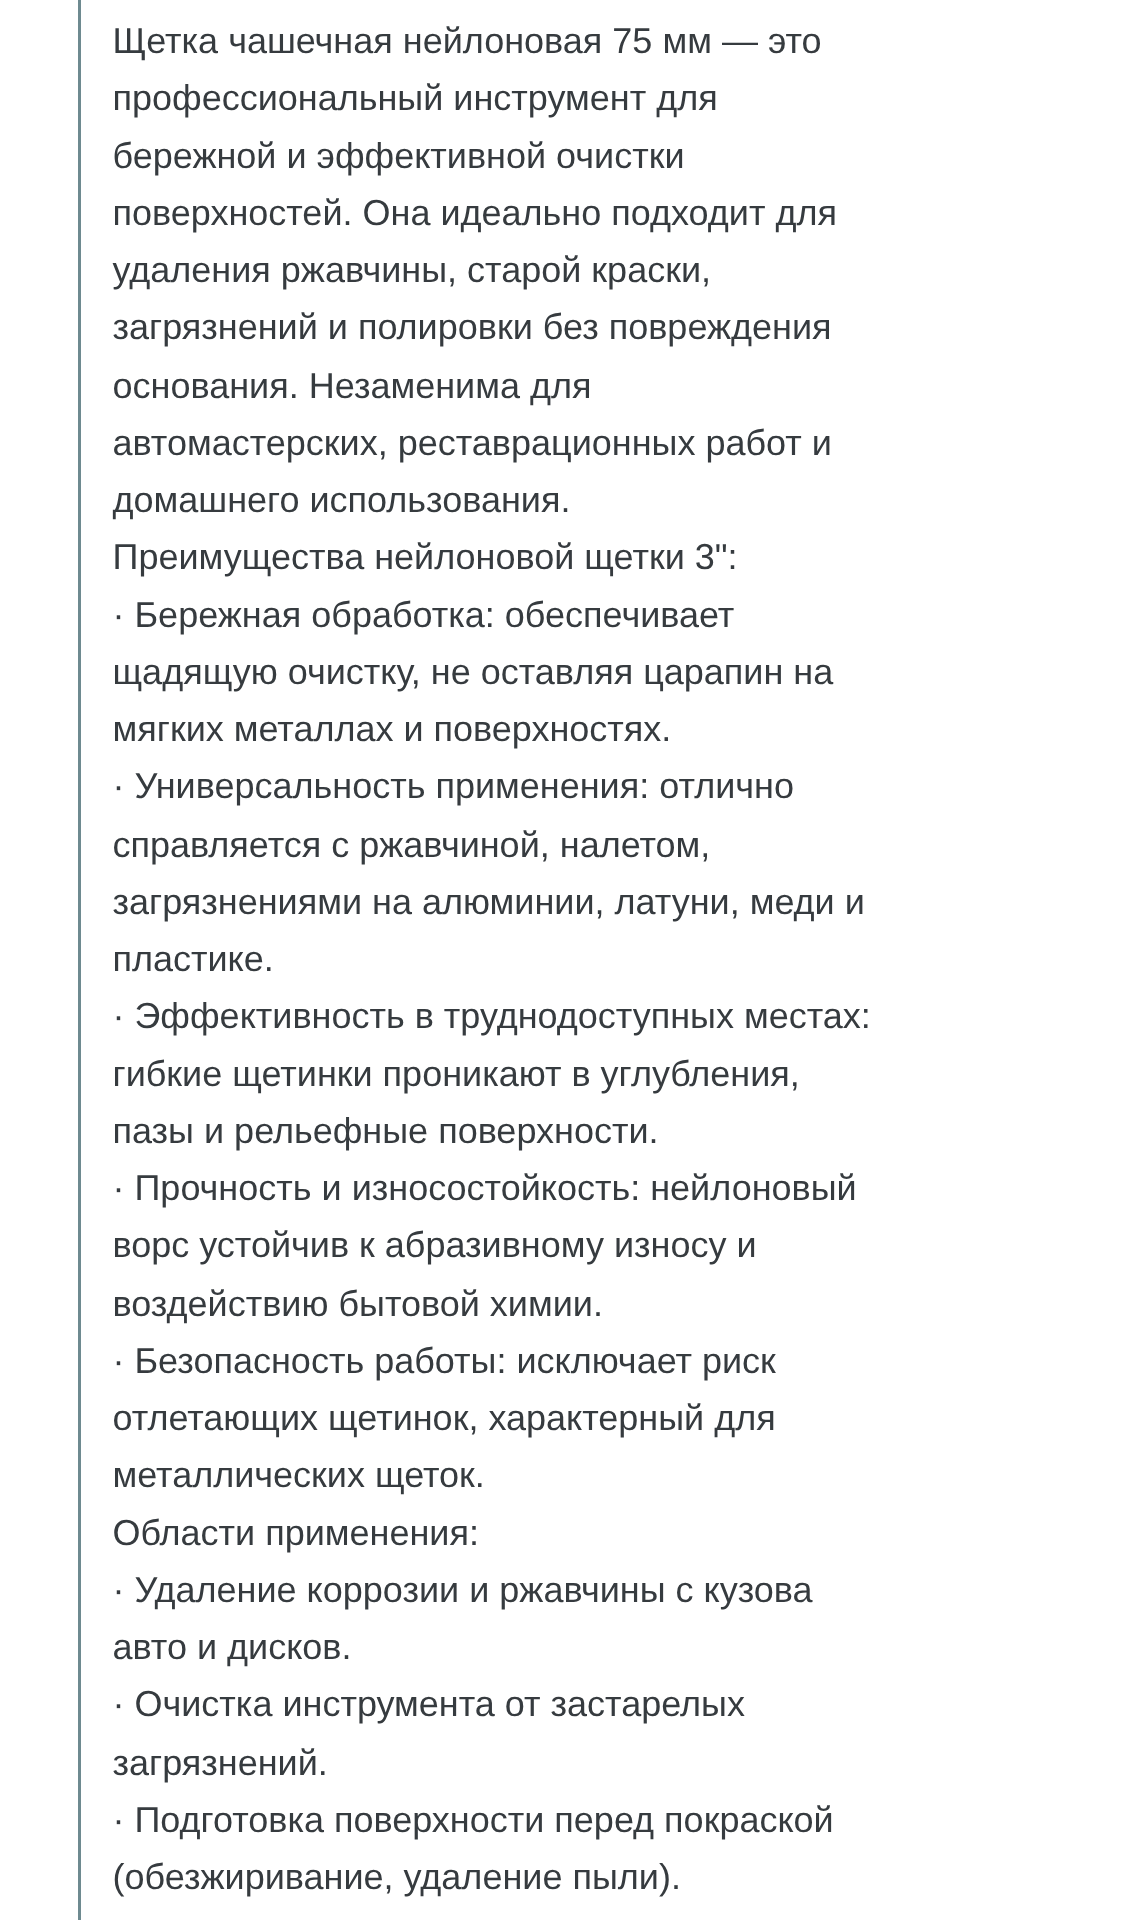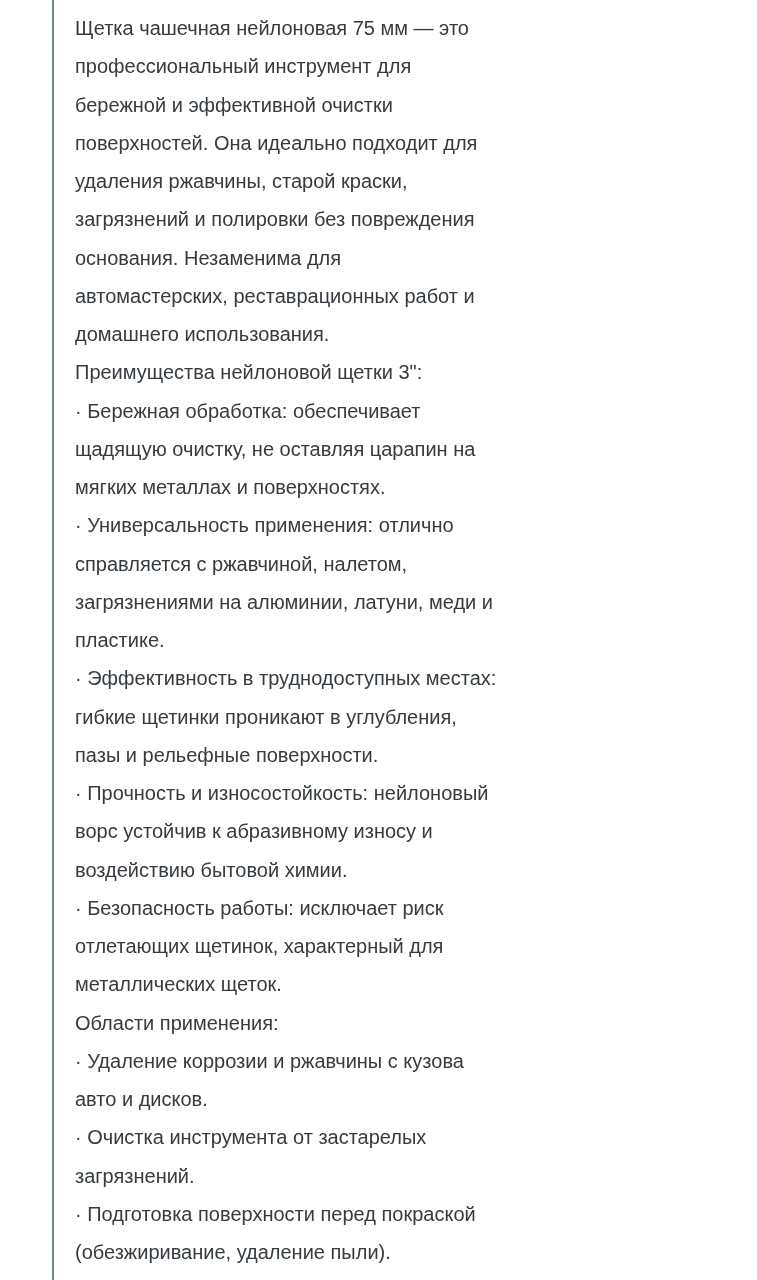--- a/index.html
+++ b/index.html
@@ -30,21 +30,21 @@
     width: 2px;
     height: 1280px;
     background: var(--divider-color);
   }
   .description-text {
     position: absolute;
     left: 75px;
     top: 0;
     width: 682px;
     padding-top: 9px;
-    font-size: 20px;
+    font-size: 24px;
     line-height: 38.25px;
     color: var(--text-color);
     white-space: pre;
     letter-spacing: 0;
   }
 </style>
 </head>
 <body>
 
 <div class="content-area">

